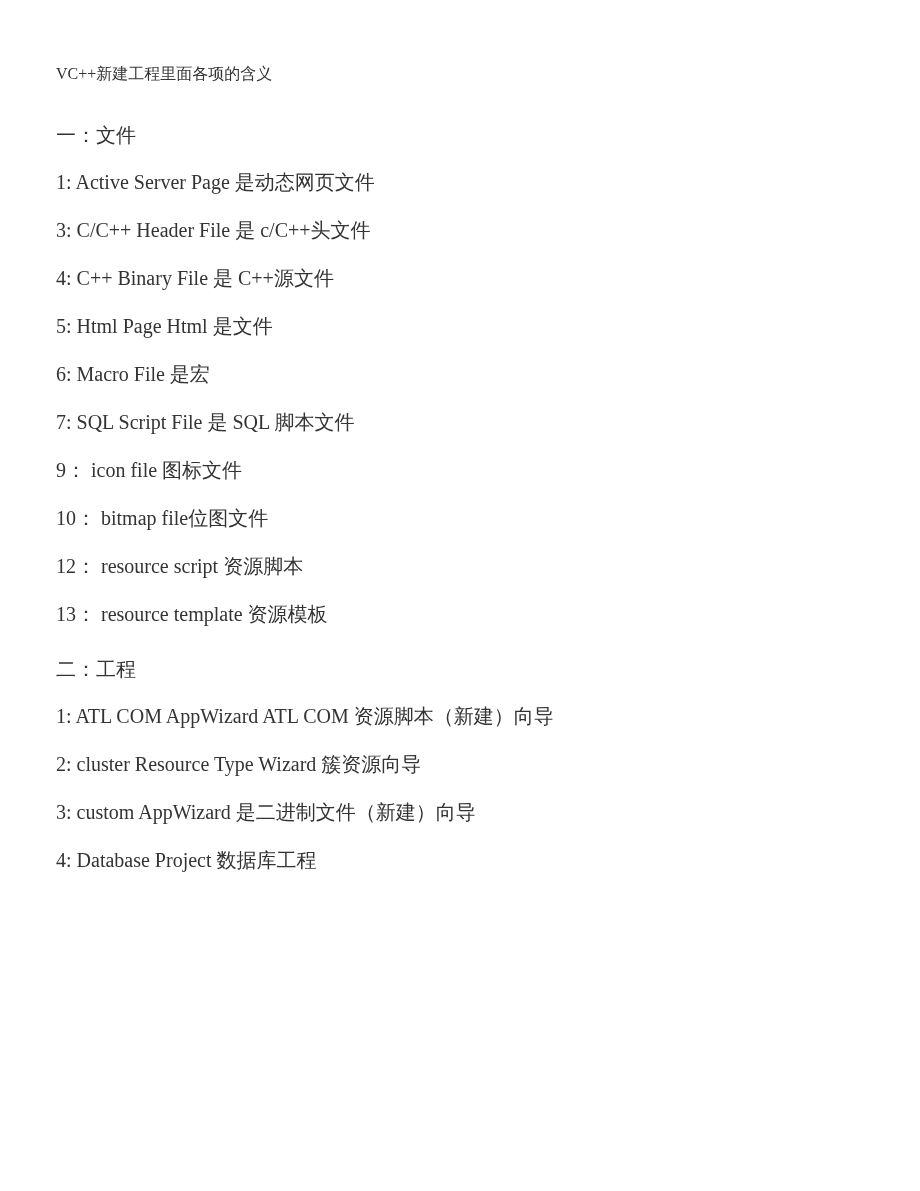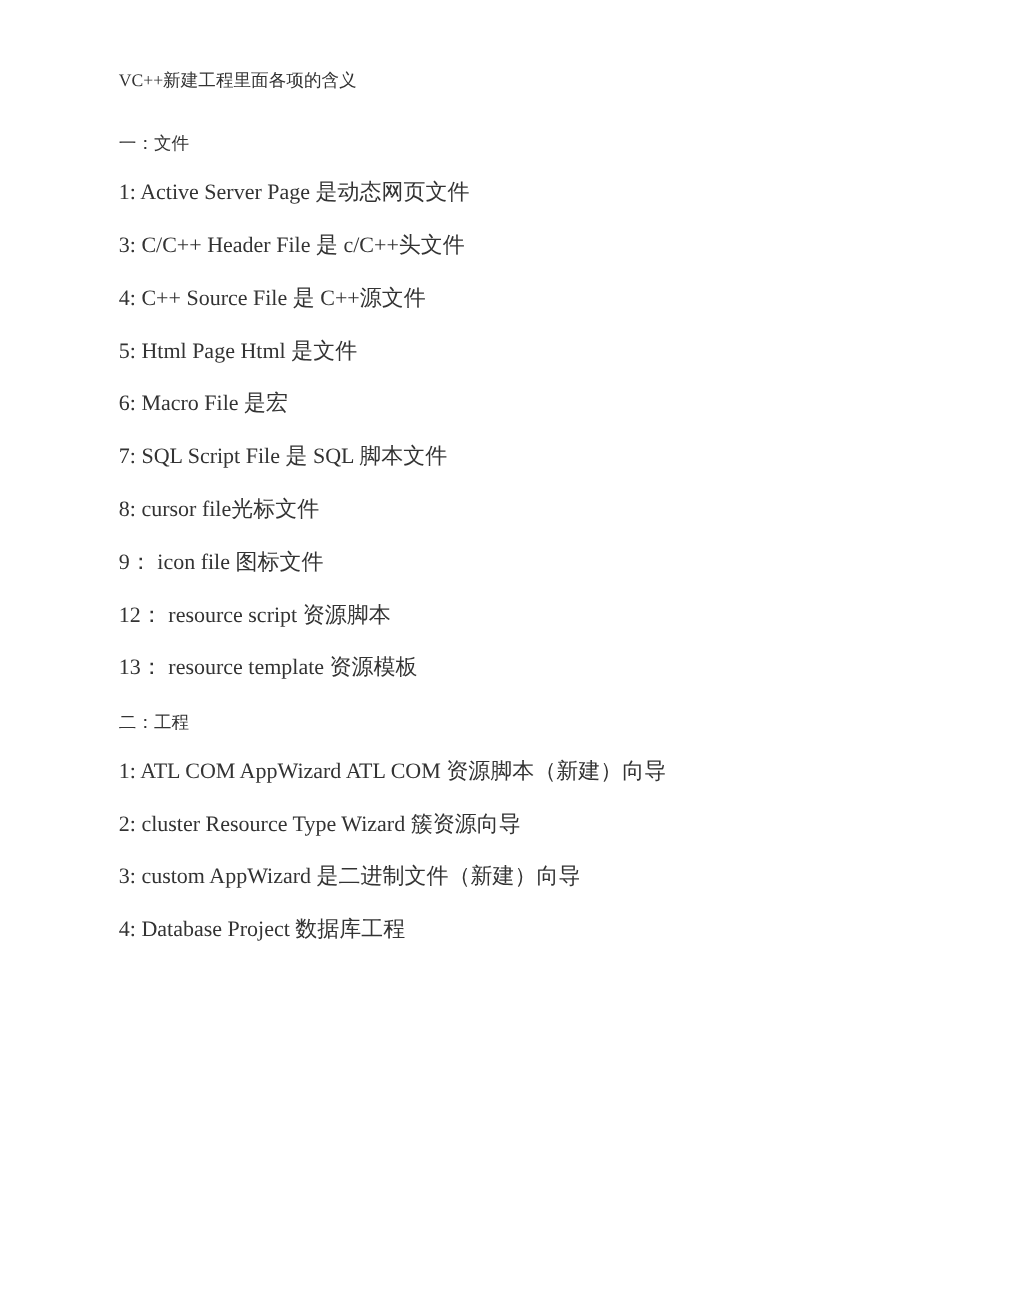--- a/index.html
+++ b/index.html
@@ -11,32 +11,32 @@
     body {
       background-color: #ffffff;
       font-family: "SimSun", "宋体", "Microsoft YaHei", "微软雅黑", serif;
       font-size: 16px;
       color: #333333;
       width: 920px;
       min-height: 1191px;
     }
 
     .page-container {
-      padding: 60px 80px 60px 108px;
+      padding: 60px 80px 60px 56px;
       line-height: 1.8;
     }
 
     .title {
       font-size: 16px;
       color: #333;
       margin-bottom: 28px;
     }
 
     .section-heading {
-      font-size: 16px;
+      font-size: 20px;
       color: #333;
       margin-top: 8px;
       margin-bottom: 12px;
     }
 
     .list-item {
       font-size: 20px;
       color: #333;
       margin-bottom: 14px;
       line-height: 1.7;
@@ -50,26 +50,26 @@
 <body>
 
 <div class="page-container">
 
   <div class="title">VC++新建工程里面各项的含义</div>
 
   <div class="section-heading">一：文件</div>
 
   <div class="list-item">1: Active Server Page 是动态网页文件</div>
   <div class="list-item">3: C/C++ Header File 是 c/C++头文件</div>
-  <div class="list-item">4: C++ Source File 是 C++源文件</div>
+  <div class="list-item">4: C++ Binary File 是 C++源文件</div>
   <div class="list-item">5: Html Page Html 是文件</div>
   <div class="list-item">6: Macro File 是宏</div>
   <div class="list-item">7: SQL Script File 是 SQL 脚本文件</div>
-  <div class="list-item">8: cursor file光标文件</div>
   <div class="list-item">9：  icon file 图标文件</div>
+  <div class="list-item">10：   bitmap file位图文件</div>
   <div class="list-item">12：   resource script 资源脚本</div>
   <div class="list-item">13：   resource template 资源模板</div>
 
   <div class="section-heading section-divider">二：工程</div>
 
   <div class="list-item">1: ATL COM AppWizard ATL COM 资源脚本（新建）向导</div>
   <div class="list-item">2: cluster Resource Type Wizard 簇资源向导</div>
   <div class="list-item">3: custom AppWizard 是二进制文件（新建）向导</div>
   <div class="list-item">4: Database Project 数据库工程</div>
 

